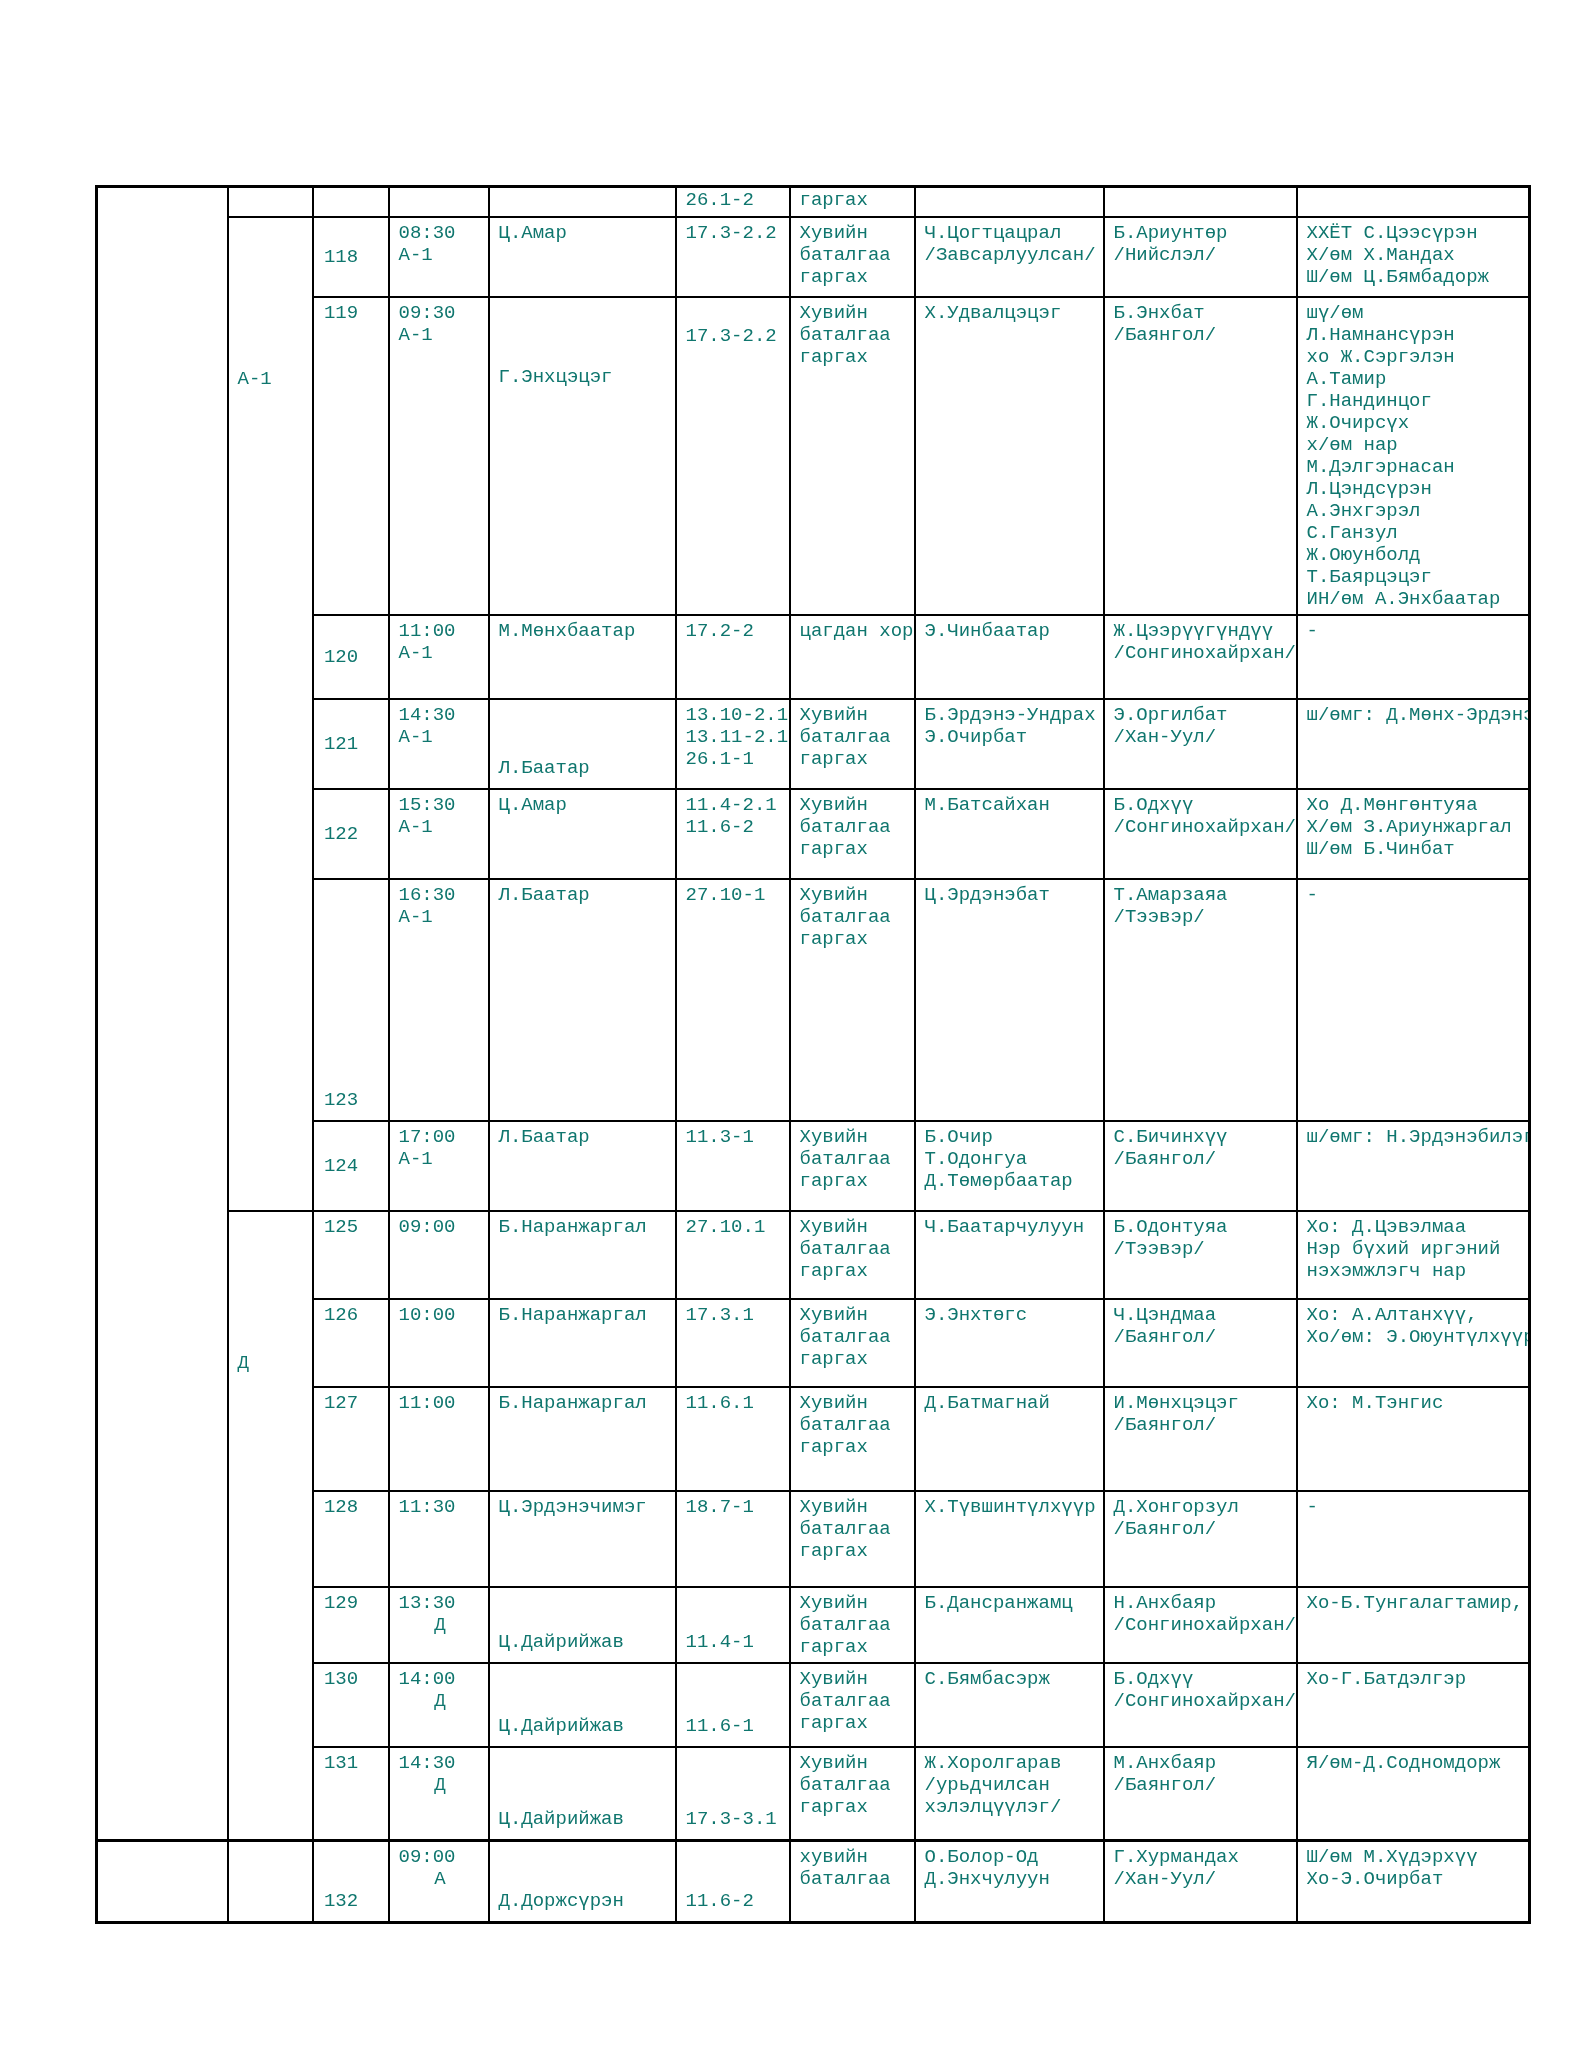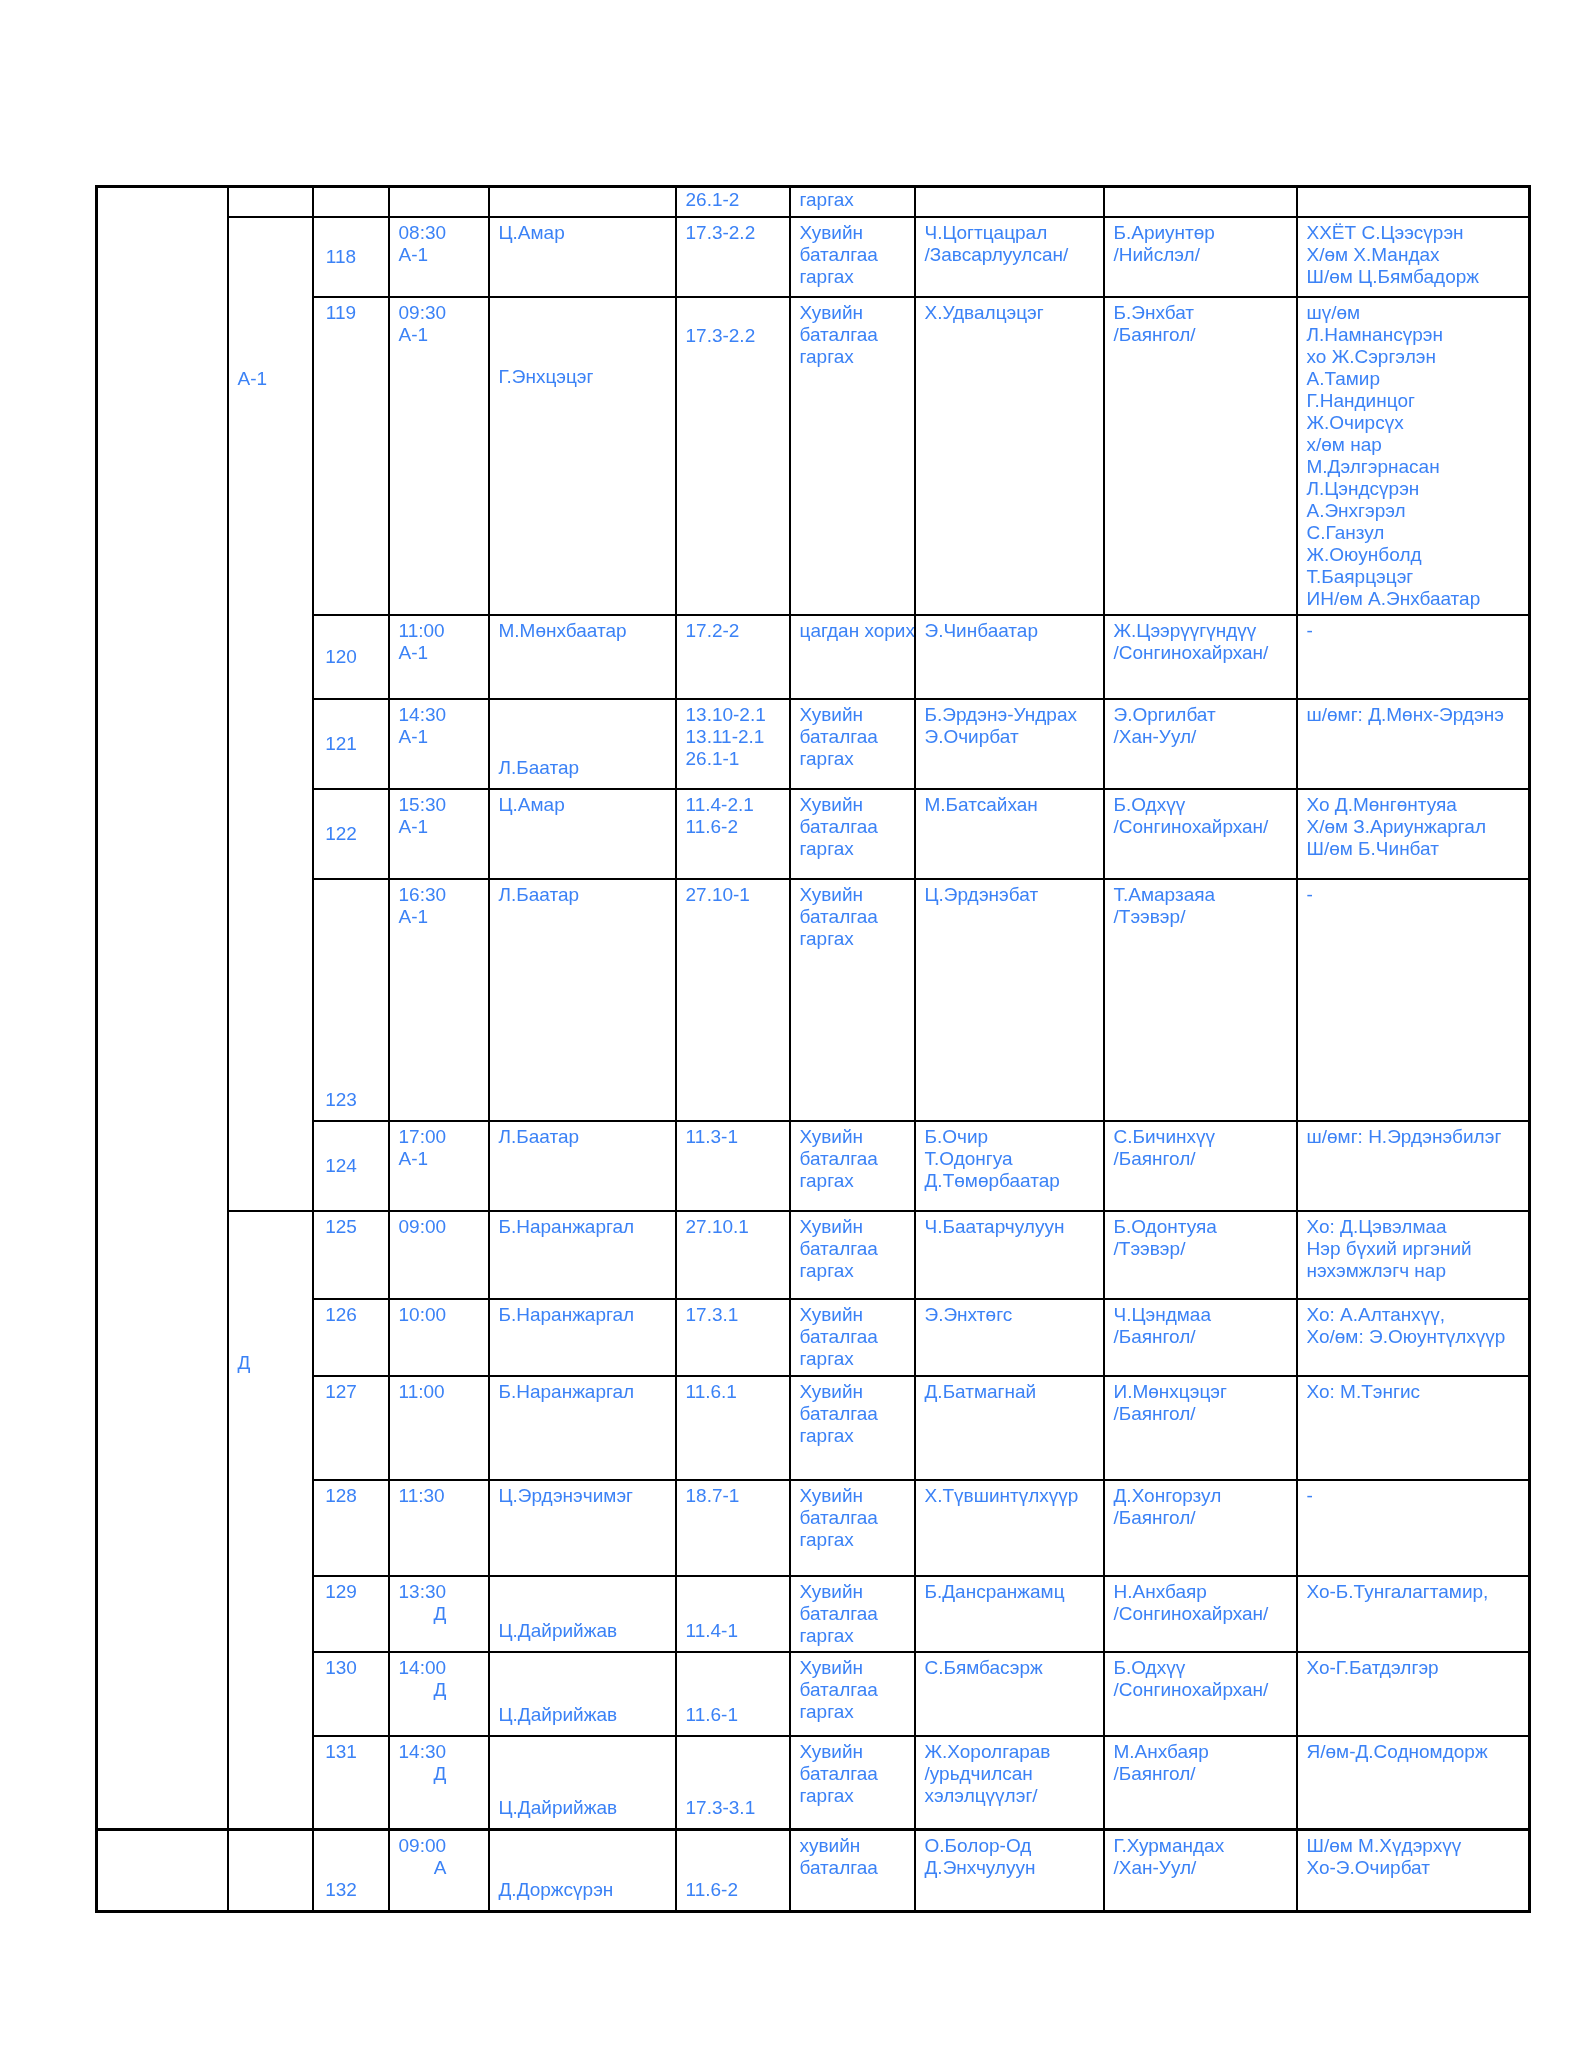--- a/index.html
+++ b/index.html
@@ -1,19 +1,19 @@
 <!DOCTYPE html>
 <html><head>
 <meta charset="utf-8">
 <style>
   html,body{margin:0;padding:0;background:#e8e8e8;}
   .page{
     position:relative;width:1583px;height:2048px;background:#ffffff;
-    font-family:Liberation Sans, sans-serif;
-    font-size:19px;color:#3b82f6;overflow:hidden;
+    font-family:Liberation Mono, monospace;
+    font-size:19px;color:#0f766e;overflow:hidden;
   }
   table.sched{
     position:absolute;left:95px;top:185px;width:1433px;
     border-collapse:collapse;table-layout:fixed;
     border:3px solid #000;
   }
   td{
     border:2px solid #000;
     vertical-align:top;
     padding:4px 6px 4px 9px;
@@ -331,21 +331,21 @@
           <td>
             <div class="ln">Б.Одонтуяа</div>
             <div class="ln">/Тээвэр/</div>
           </td>
           <td>
             <div class="ln">Хо: Д.Цэвэлмаа</div>
             <div class="ln">Нэр бүхий иргэний</div>
             <div class="ln">нэхэмжлэгч нар</div>
           </td>
         </tr>
-        <tr style="height: 77px;">
+        <tr style="height: 88px;">
           <td class="num ">
             <div class="ln">126</div>
           </td>
           <td>
             <div class="ln">10:00</div>
           </td>
           <td>
             <div class="ln">Б.Наранжаргал</div>
           </td>
           <td>

